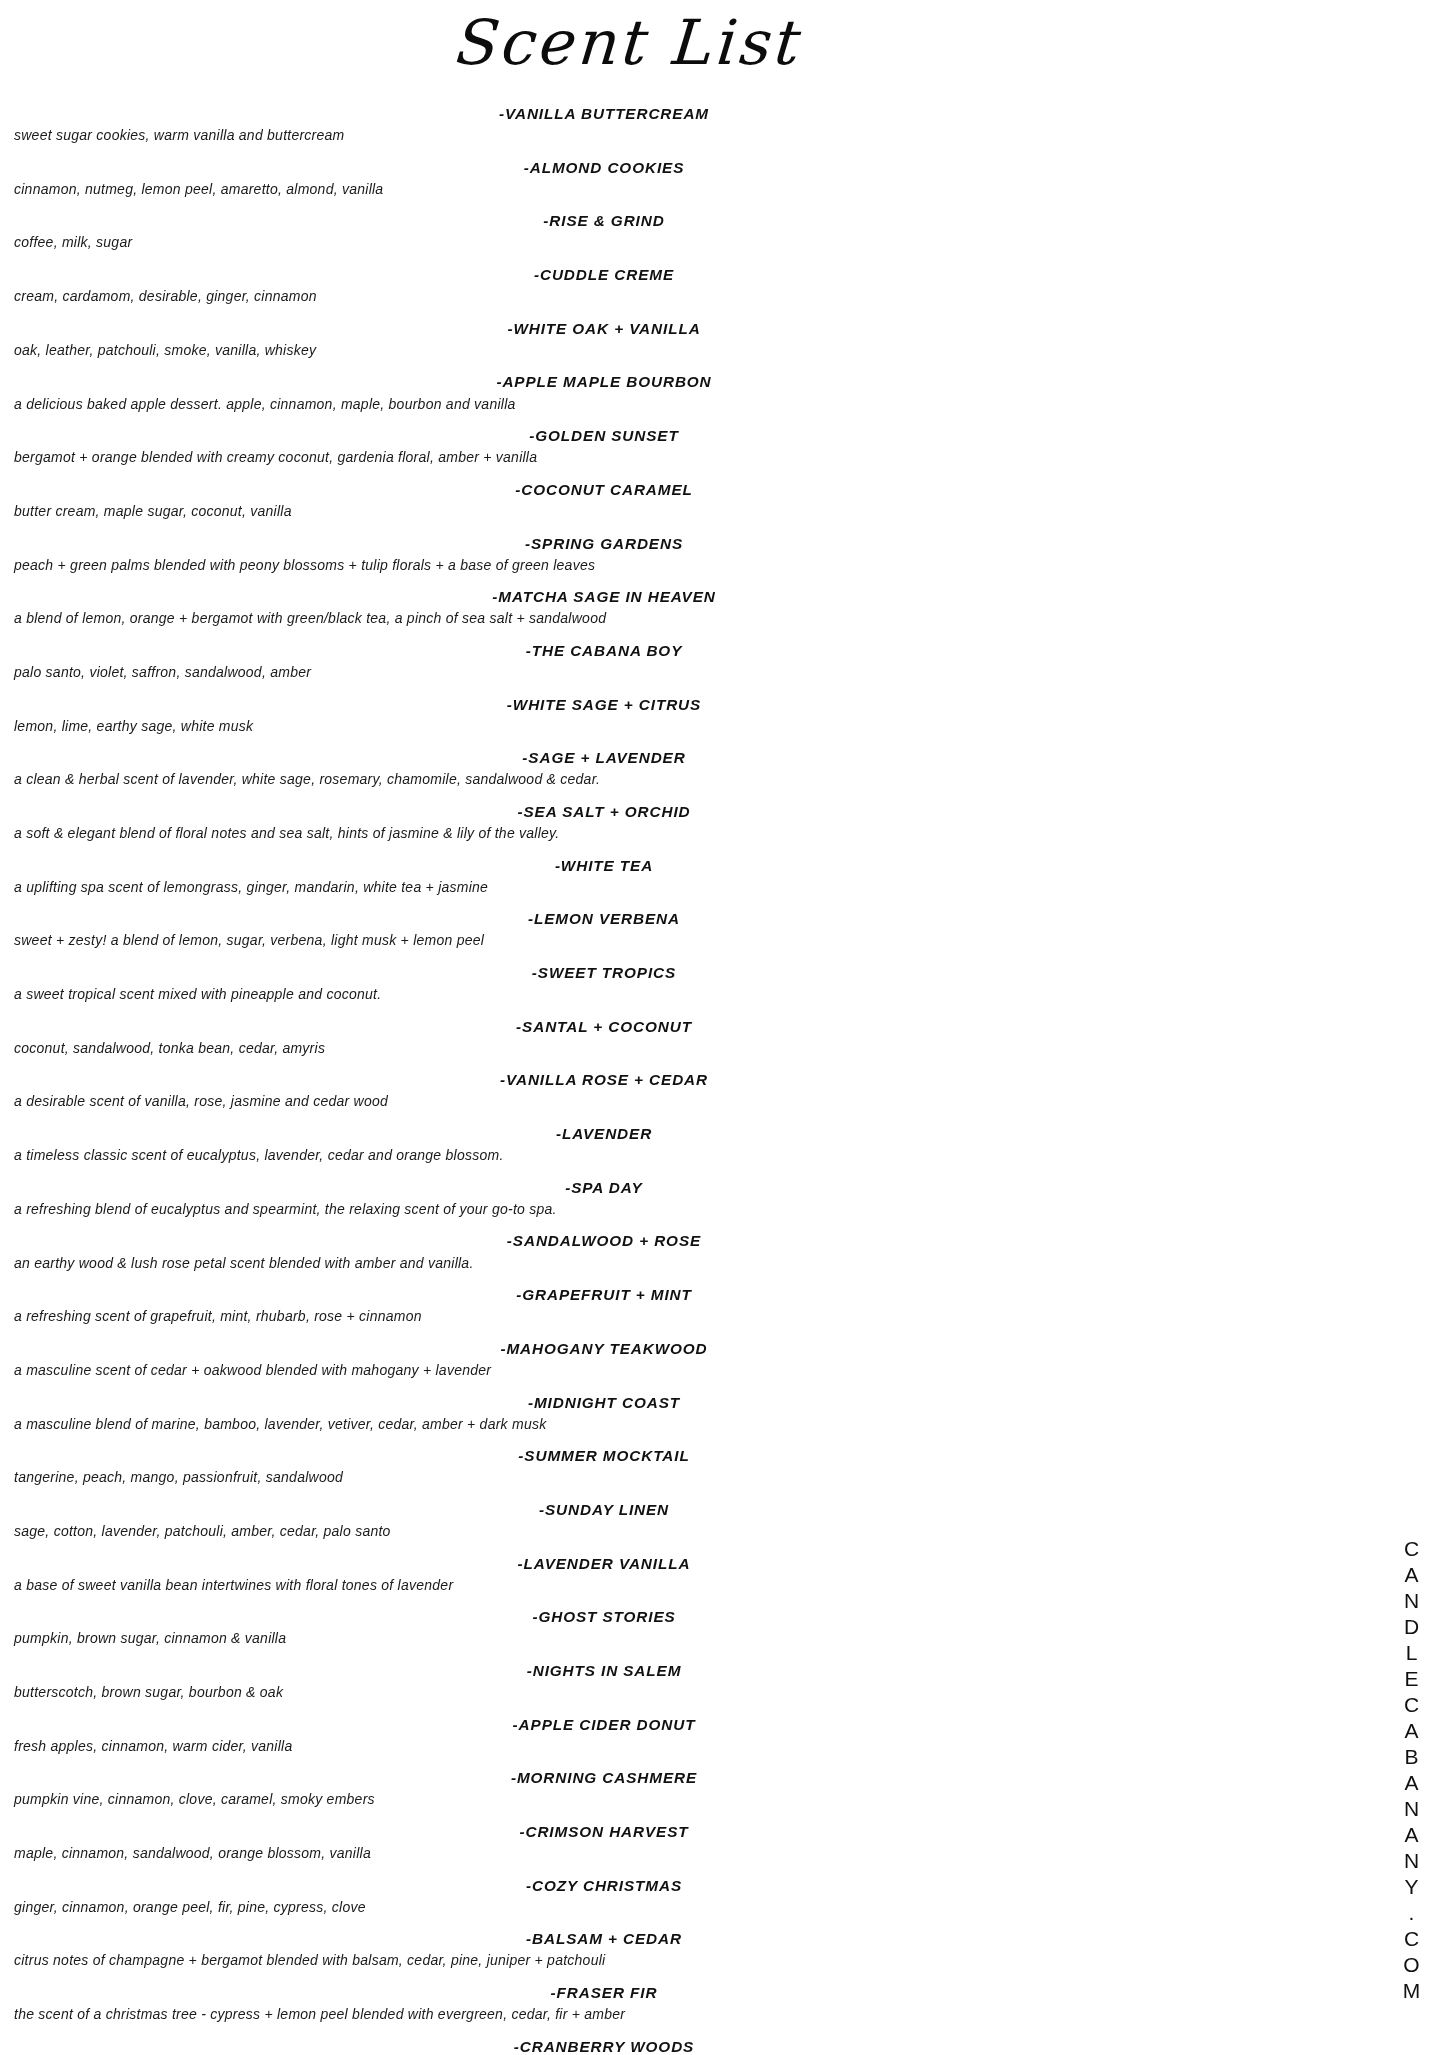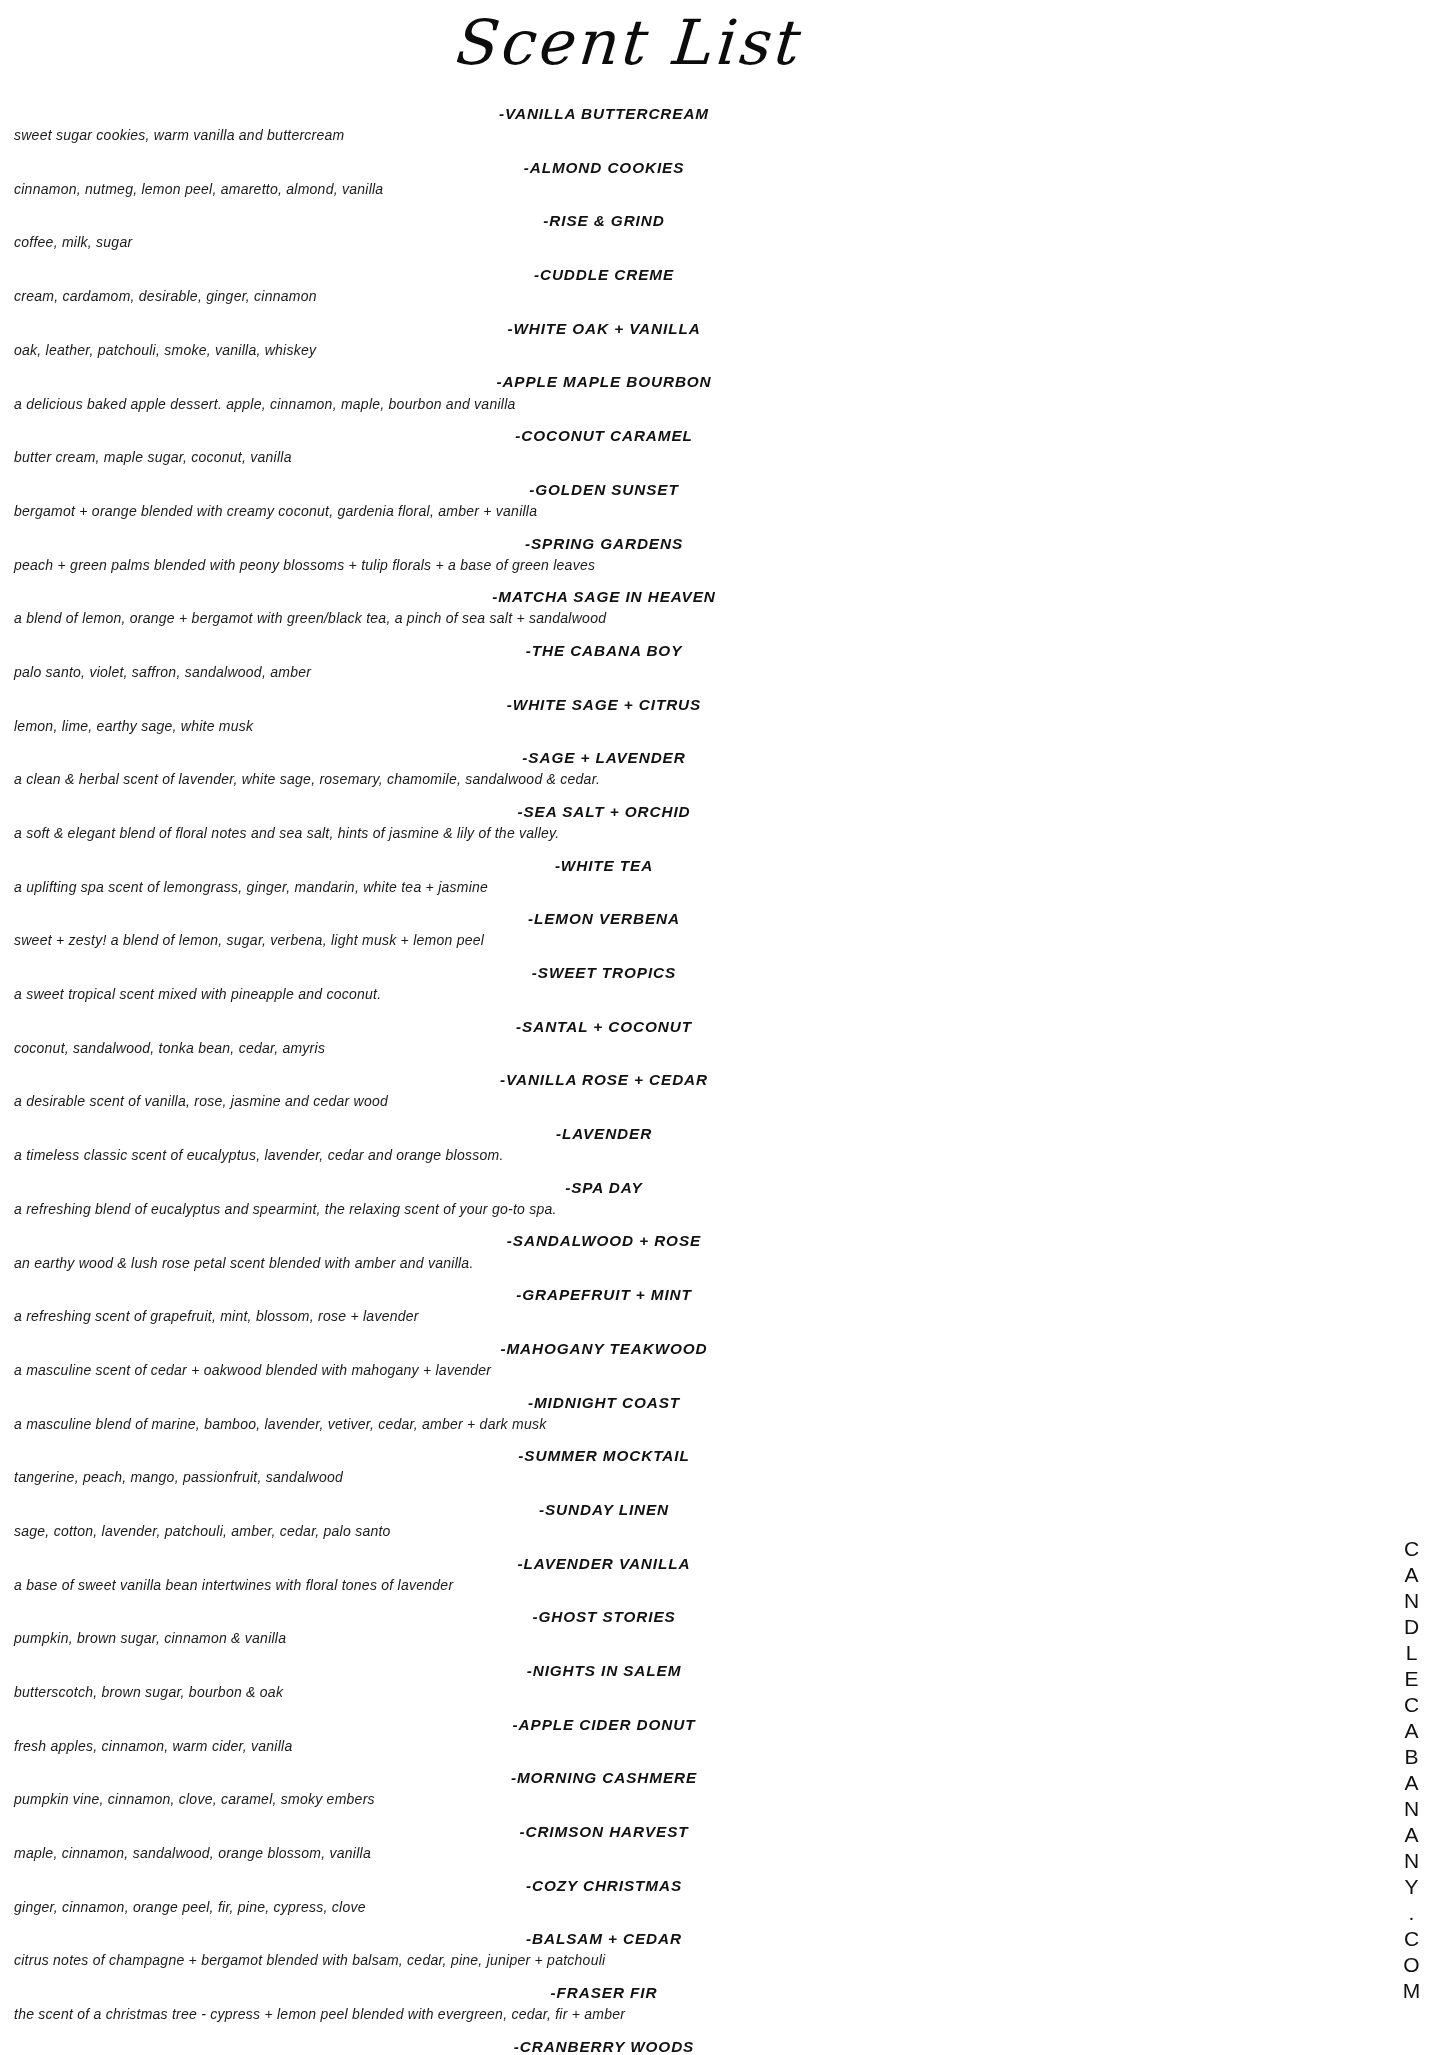--- a/index.html
+++ b/index.html
@@ -111,28 +111,28 @@
       </div>
       <div class="scent">
         <div class="scent-name">-WHITE OAK + VANILLA</div>
         <div class="scent-notes">oak, leather, patchouli, smoke, vanilla, whiskey</div>
       </div>
       <div class="scent">
         <div class="scent-name">-APPLE MAPLE BOURBON</div>
         <div class="scent-notes">a delicious baked apple dessert. apple, cinnamon, maple, bourbon and vanilla</div>
       </div>
       <div class="scent">
+        <div class="scent-name">-GOLDEN SUNSET</div>
+        <div class="scent-notes">bergamot + orange blended with creamy coconut, gardenia floral, amber + vanilla</div>
+      </div>
+      <div class="scent">
         <div class="scent-name">-COCONUT CARAMEL</div>
         <div class="scent-notes">butter cream, maple sugar, coconut, vanilla</div>
       </div>
       <div class="scent">
-        <div class="scent-name">-GOLDEN SUNSET</div>
-        <div class="scent-notes">bergamot + orange blended with creamy coconut, gardenia floral, amber + vanilla</div>
-      </div>
-      <div class="scent">
         <div class="scent-name">-SPRING GARDENS</div>
         <div class="scent-notes">peach + green palms blended with peony blossoms + tulip florals + a base of green leaves</div>
       </div>
       <div class="scent">
         <div class="scent-name">-MATCHA SAGE IN HEAVEN</div>
         <div class="scent-notes">a blend of lemon, orange + bergamot with green/black tea, a pinch of sea salt + sandalwood</div>
       </div>
       <div class="scent">
         <div class="scent-name">-THE CABANA BOY</div>
         <div class="scent-notes">palo santo, violet, saffron, sandalwood, amber</div>
@@ -176,21 +176,21 @@
       <div class="scent">
         <div class="scent-name">-SPA DAY</div>
         <div class="scent-notes">a refreshing blend of eucalyptus and spearmint, the relaxing scent of your go-to spa.</div>
       </div>
       <div class="scent">
         <div class="scent-name">-SANDALWOOD + ROSE</div>
         <div class="scent-notes">an earthy wood &amp; lush rose petal scent blended with amber and vanilla.</div>
       </div>
       <div class="scent">
         <div class="scent-name">-GRAPEFRUIT + MINT</div>
-        <div class="scent-notes">a refreshing scent of grapefruit, mint, blossom, rose + lavender</div>
+        <div class="scent-notes">a refreshing scent of grapefruit, mint, rhubarb, rose + cinnamon</div>
       </div>
       <div class="scent">
         <div class="scent-name">-MAHOGANY TEAKWOOD</div>
         <div class="scent-notes">a masculine scent of cedar + oakwood blended with mahogany + lavender</div>
       </div>
       <div class="scent">
         <div class="scent-name">-MIDNIGHT COAST</div>
         <div class="scent-notes">a masculine blend of marine, bamboo, lavender, vetiver, cedar, amber + dark musk</div>
       </div>
       <div class="scent">

